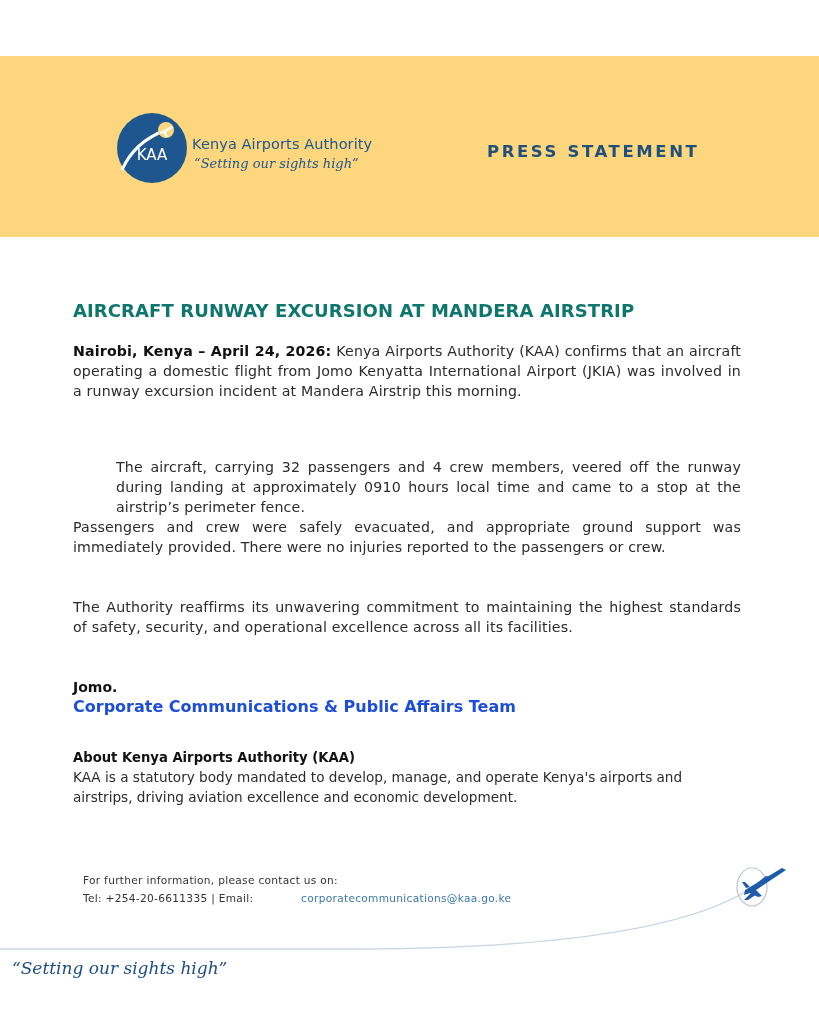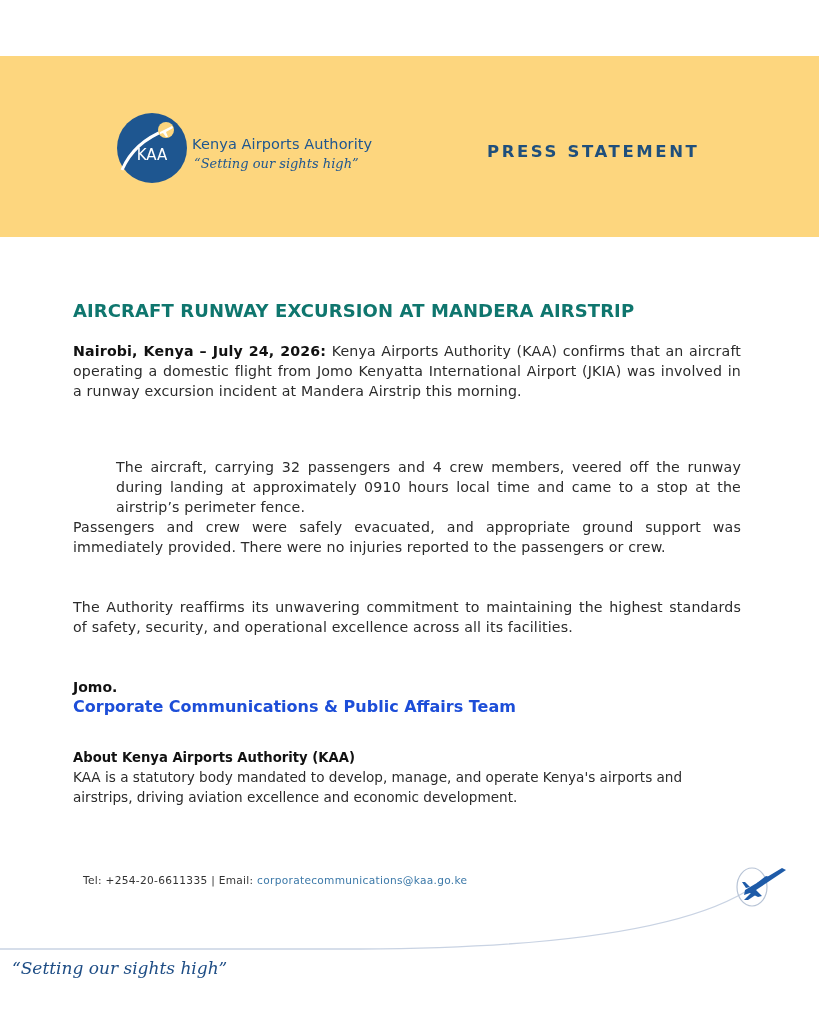--- a/index.html
+++ b/index.html
@@ -43,21 +43,21 @@
     .p1 { position: absolute; top: 41px; }
     .p2 { position: absolute; top: 157px; margin-left: 43px; }
     .p3 { position: absolute; top: 217px; }
     .p4 { position: absolute; top: 297px; }
     .ends { position: absolute; top: 377px; font-weight: bold; font-size: 14px; color: #111; font-family: "DejaVu Sans", sans-serif; line-height: 20px; }
     .team { position: absolute; top: 397px; font-weight: bold; font-size: 16px; color: #1d4ed8; font-family: "DejaVu Sans", sans-serif; line-height: 20px; white-space: nowrap; }
     .about-title { position: absolute; top: 450px; font-weight: bold; font-size: 13.2px; color: #111; font-family: "DejaVu Sans", sans-serif; white-space: nowrap; text-align: right; }
     .about-body { position: absolute; top: 467px; font-size: 13.6px; line-height: 20px; color: #2b2b2b; font-family: "DejaVu Sans", sans-serif; }
 
     .contact { position: absolute; left: 83px; top: 871px; font-family: "DejaVu Sans", sans-serif; font-size: 10.6px; line-height: 18px; color: #333; letter-spacing: 0.3px; white-space: nowrap; }
-    .contact .email { color: #3b78a8; }
+    .contact .email { color: #3b78a8; margin-left: 44px; }
 
     .footer-art { position: absolute; left: 0; top: 850px; width: 819px; height: 110px; }
     .footer-tagline {
       position: absolute; left: 12px; top: 958px;
       font-family: "DejaVu Serif", serif; font-style: italic; font-size: 17px;
       color: #1e4d85; white-space: nowrap;
     }
   </style>
 </head>
 <body>
@@ -73,31 +73,32 @@
     <text x="36" y="48" font-family="DejaVu Sans, sans-serif" font-size="15" fill="#ffffff" text-anchor="middle">KAA</text>
   </svg>
   <div class="logo-name">Kenya Airports Authority</div>
   <div class="logo-tagline">“Setting our sights high”</div>
 </div>
 
 <div class="press-title">PRESS STATEMENT</div>
 
 <div class="content">
   <div class="headline">AIRCRAFT RUNWAY EXCURSION AT MANDERA AIRSTRIP</div>
-  <p class="para p1"><b>Nairobi, Kenya – July 24, 2026:</b><span> Kenya Airports Authority (KAA) confirms that an aircraft operating a domestic flight from Jomo Kenyatta International Airport (JKIA) was involved in a runway excursion incident at Mandera Airstrip this morning.</span></p>
+  <p class="para p1"><b>Nairobi, Kenya – April 24, 2026:</b><span> Kenya Airports Authority (KAA) confirms that an aircraft operating a domestic flight from Jomo Kenyatta International Airport (JKIA) was involved in a runway excursion incident at Mandera Airstrip this morning.</span></p>
   <p class="para p2">The aircraft, carrying 32 passengers and 4 crew members, veered off the runway during landing at approximately 0910 hours local time and came to a stop at the airstrip’s perimeter fence.</p>
   <p class="para p3">Passengers and crew were safely evacuated, and appropriate ground support was immediately provided. There were no injuries reported to the passengers or crew.</p>
   <p class="para p4">The Authority reaffirms its unwavering commitment to maintaining the highest standards of safety, security, and operational excellence across all its facilities.</p>
   <div class="ends">Jomo.</div>
   <div class="team">Corporate Communications &amp; Public Affairs Team</div>
   <div class="about-title">About Kenya Airports Authority (KAA)</div>
   <p class="about-body">KAA is a statutory body mandated to develop, manage, and operate Kenya's airports and airstrips, driving aviation excellence and economic development.</p>
 </div>
 
 <div class="contact">
+  <div>For further information, please contact us on:</div>
   <div><span>Tel: +254-20-6611335 | Email: </span><span class="email">corporatecommunications@kaa.go.ke</span></div>
 </div>
 
 <svg class="footer-art" viewBox="0 0 819 110">
   <path d="M0 99 L 360 99 Q 650 98 745 42" stroke="#c9d3e3" stroke-width="1.4" fill="none"></path>
   <ellipse cx="752" cy="37" rx="15" ry="19" stroke="#b8c4d6" stroke-width="1.2" fill="none"></ellipse>
   <g fill="#1e5ba8">
     <path d="M745 40 L782 18 L786 20 L756 40 L762 46 L758 47 L750 43 L744 45 Z"></path>
     <path d="M757 33 L766 26 L770 27 L762 35 Z"></path>
     <path d="M752 42 L744 50 L748 50 L757 44 Z"></path>

